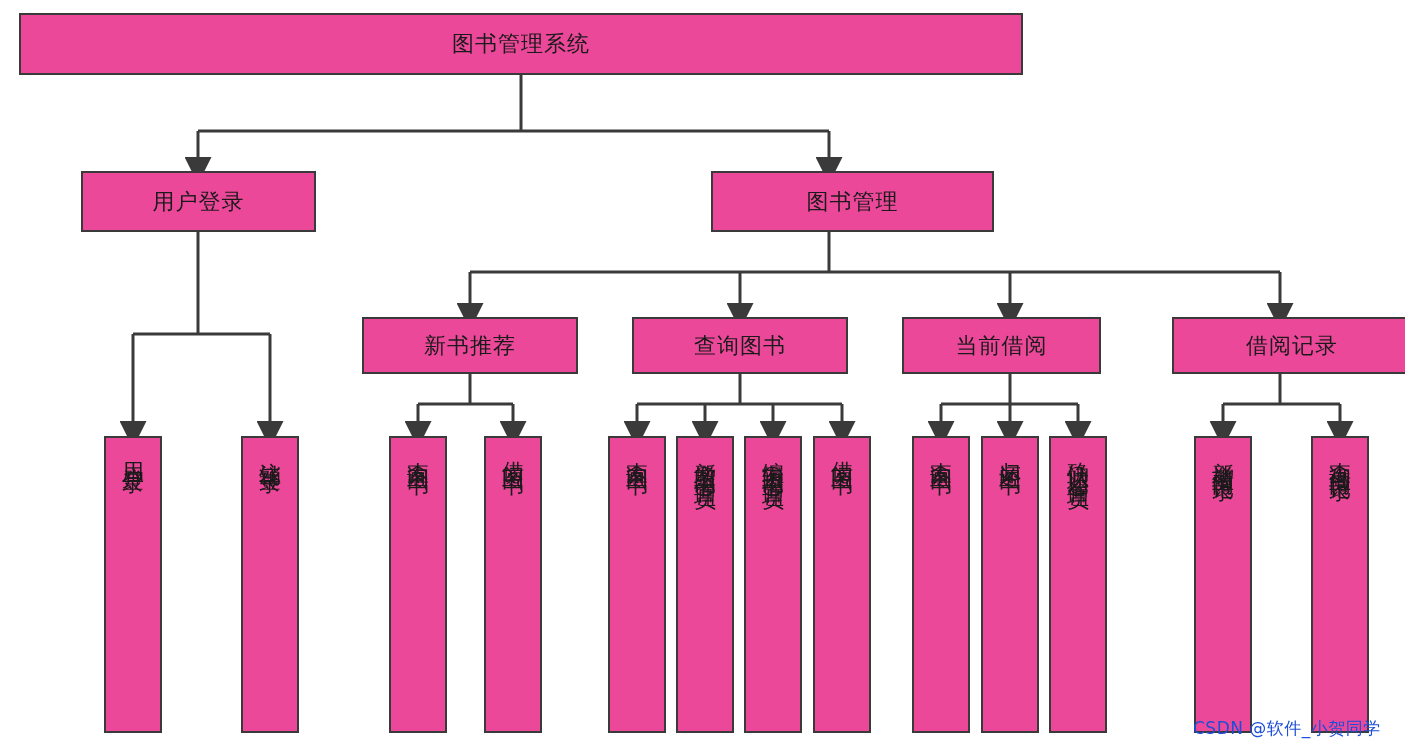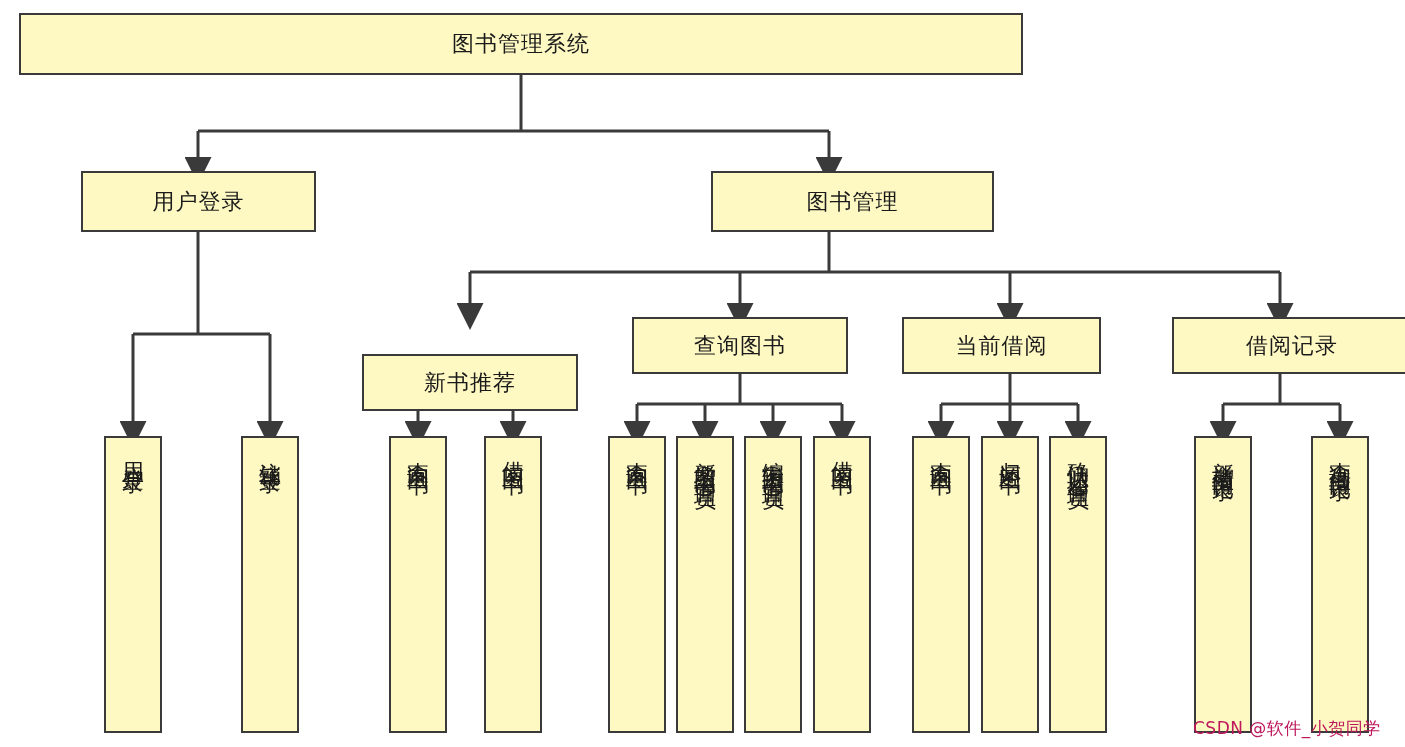--- a/index.html
+++ b/index.html
@@ -4,21 +4,21 @@
 <style>
   html,body{margin:0;padding:0;background:#ffffff;}
   body{
     font-family:"DejaVu Sans","Liberation Sans",sans-serif;
     width:1405px;height:747px;overflow:hidden;position:relative;
   }
   #diagram{position:absolute;left:0;top:0;width:1405px;height:747px;}
   .node{
     position:absolute;
     box-sizing:border-box;
-    background:#fef9c3;
+    background:#ec4899;
     border:2px solid #3a3a3a;
     display:flex;align-items:center;justify-content:center;
     color:#1a1a1a;
   }
   .node .label{
     display:block;
     text-align:center;
     line-height:1.18;
     color:#1a1a1a;
   }
@@ -27,21 +27,21 @@
   .vert .label{
     writing-mode:vertical-rl;
     text-orientation:upright;
     font-size:22px;
     letter-spacing:4px;
     line-height:1;
     white-space:nowrap;
   }
   .watermark{
     position:absolute;
-    color:#be185d;
+    color:#1d4ed8;
     font-size:17px;
     letter-spacing:.5px;
     white-space:nowrap;
     user-select:none;
     text-align:right;
   }
   svg#links{position:absolute;left:0;top:0;width:1405px;height:747px;pointer-events:none;}
 </style>
 </head>
 <body>
@@ -102,21 +102,21 @@
     <span class="label">图书管理系统</span>
   </div>
 
   <div class="node horiz" style="left:81px;top:171px;width:235px;height:61px;">
     <span class="label">用户登录</span>
   </div>
   <div class="node horiz" style="left:711px;top:171px;width:283px;height:61px;">
     <span class="label">图书管理</span>
   </div>
 
-  <div class="node horiz" style="left:362px;top:317px;width:216px;height:57px;margin-top:37px;">
+  <div class="node horiz" style="left:362px;top:317px;width:216px;height:57px;">
     <span class="label">新书推荐</span>
   </div>
   <div class="node horiz" style="left:632px;top:317px;width:216px;height:57px;">
     <span class="label">查询图书</span>
   </div>
   <div class="node horiz" style="left:902px;top:317px;width:199px;height:57px;">
     <span class="label">当前借阅</span>
   </div>
   <div class="node horiz" style="left:1172px;top:317px;width:240px;height:57px;">
     <span class="label">借阅记录</span>

